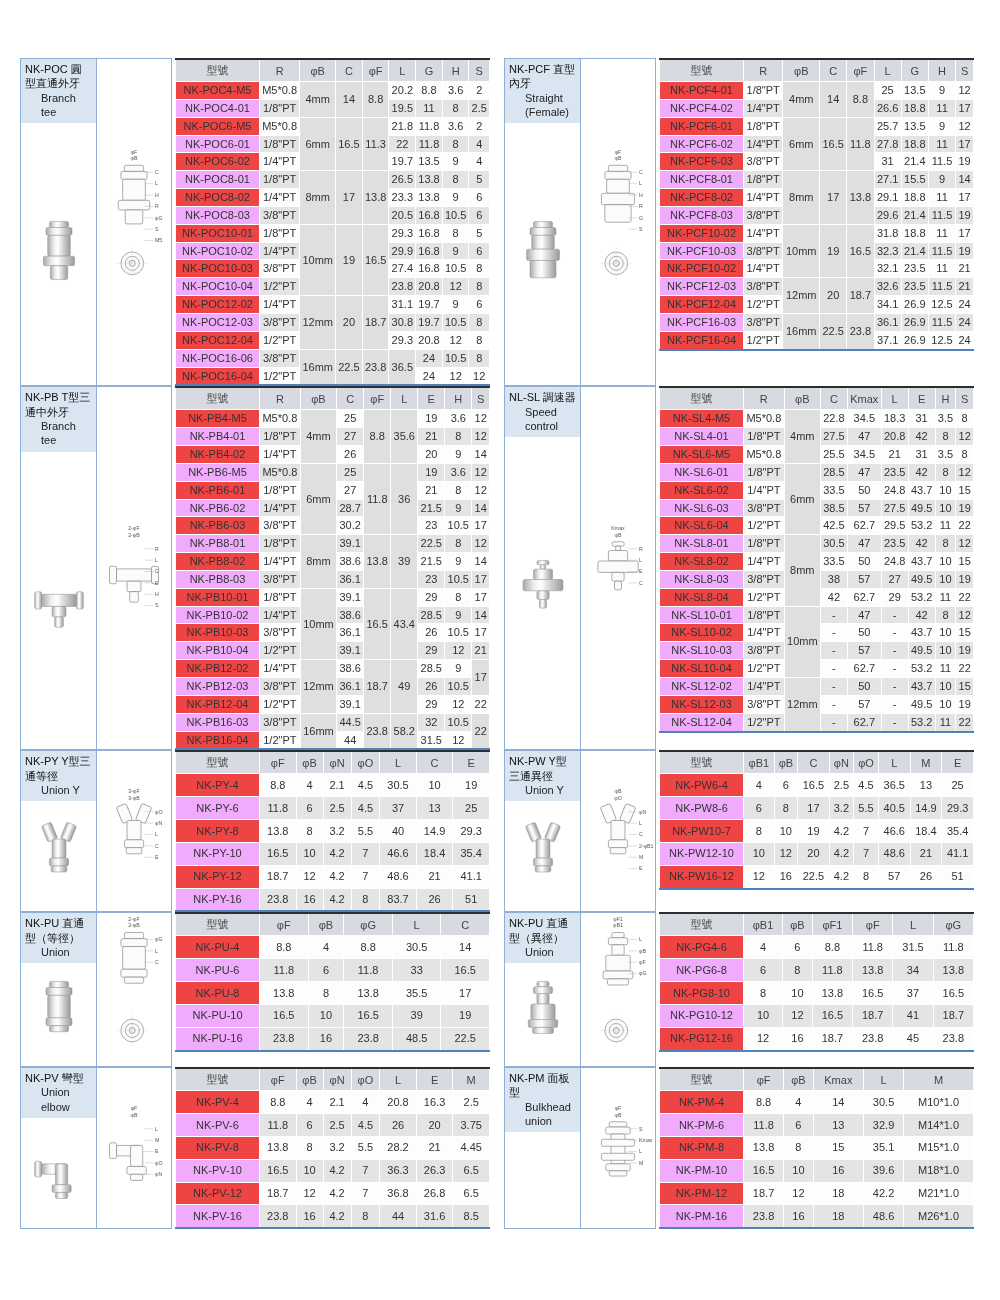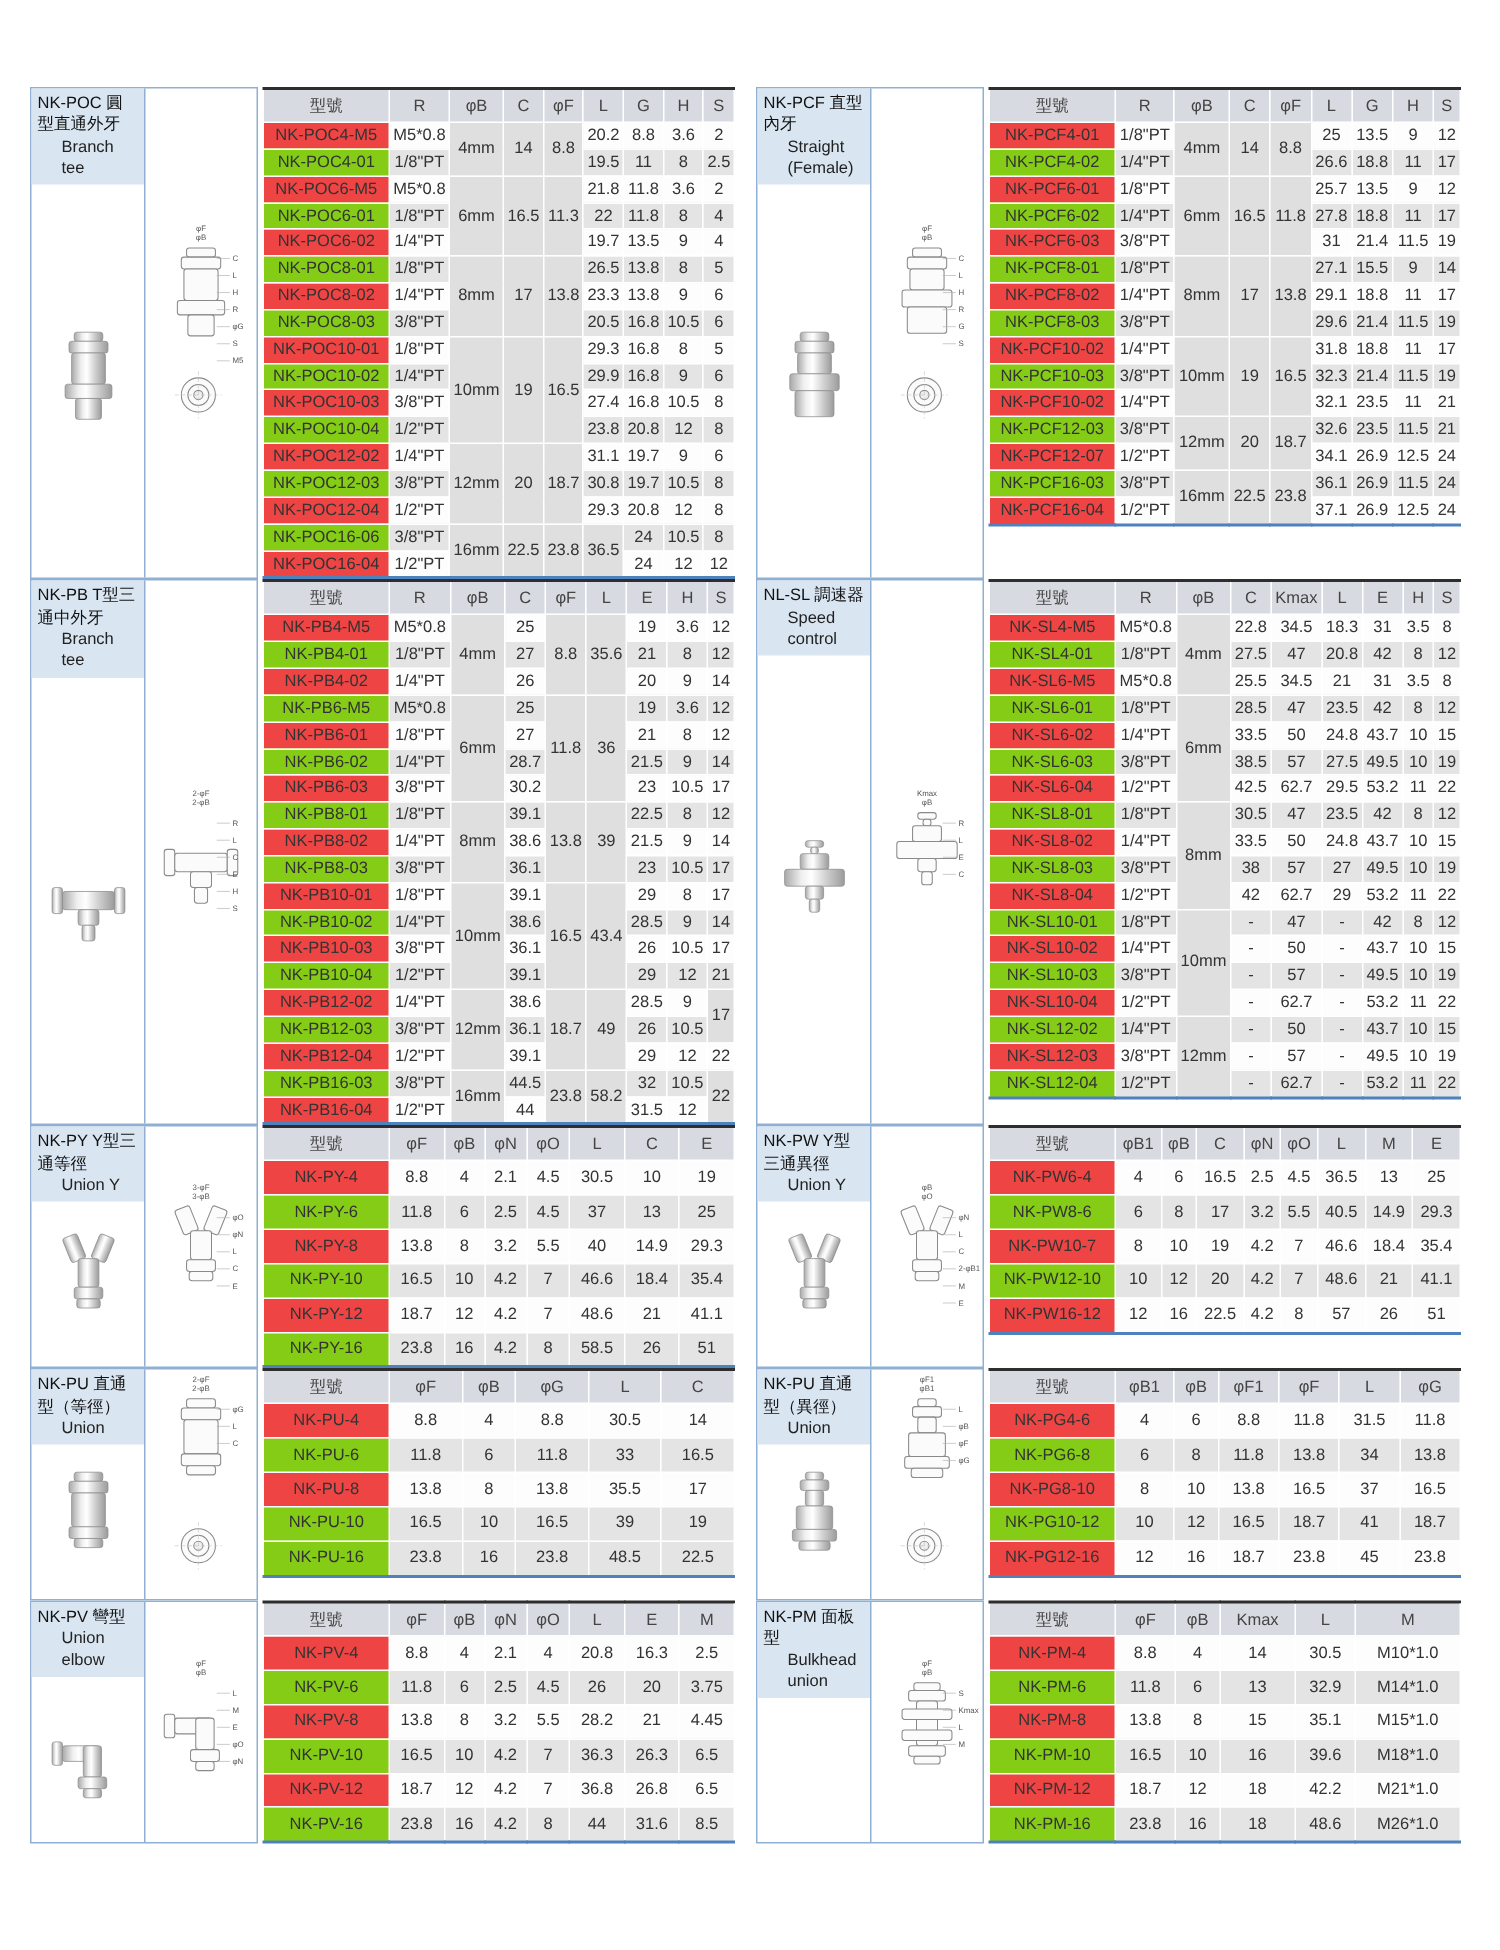--- a/index.html
+++ b/index.html
@@ -32,21 +32,21 @@
   }
   table.spec-table td {
     border:1px solid #fff; padding:1px 2px; text-align:center; color:#333;
     line-height:1.35; white-space:nowrap;
   }
   table.roomy td { padding:3.5px 2px; }
   td.model { text-align:left; padding-left:6px; color:#1c1c1c; width:84px; }
   tr.r0 td.plain { background:#fdfdfd; }
   tr.r1 td.plain { background:#e4e4e4; }
   tr.r0 td.model { background:#ef4444; }
-  tr.r1 td.model { background:#84cc16; }
+  tr.r1 td.model { background:#f0abfc; }
   td.m { background:#dfdfdf; }
   .hidden-defs { position:absolute; width:0; height:0; }
 </style>
 </head>
 <body>
 
 <svg class="hidden-defs" aria-hidden="true">
   <defs>
     <linearGradient id="metalGrad" x1="0" y1="0" x2="1" y2="0">
       <stop offset="0" stop-color="#a9a9a9"></stop>
@@ -460,21 +460,21 @@
                 <td class="plain">3/8"PT</td>
                 <td rowspan="2" class="m">12mm</td>
                 <td rowspan="2" class="m">20</td>
                 <td rowspan="2" class="m">18.7</td>
                 <td class="plain">32.6</td>
                 <td class="plain">23.5</td>
                 <td class="plain">11.5</td>
                 <td class="plain">21</td>
               </tr>
               <tr class="r0">
-                <td class="model">NK-PCF12-07</td>
+                <td class="model">NK-PCF12-04</td>
                 <td class="plain">1/2"PT</td>
                 <td class="plain">34.1</td>
                 <td class="plain">26.9</td>
                 <td class="plain">12.5</td>
                 <td class="plain">24</td>
               </tr>
               <tr class="r1">
                 <td class="model">NK-PCF16-03</td>
                 <td class="plain">3/8"PT</td>
                 <td rowspan="2" class="m">16mm</td>
@@ -1089,21 +1089,21 @@
                 <td class="plain">48.6</td>
                 <td class="plain">21</td>
                 <td class="plain">41.1</td>
               </tr>
               <tr class="r1">
                 <td class="model">NK-PY-16</td>
                 <td class="plain">23.8</td>
                 <td class="plain">16</td>
                 <td class="plain">4.2</td>
                 <td class="plain">8</td>
-                <td class="plain">58.5</td>
+                <td class="plain">83.7</td>
                 <td class="plain">26</td>
                 <td class="plain">51</td>
               </tr>
             </tbody>
           </table>
         </div>
       </section>
       <section class="product-section">
         <div class="info-box">
           <div class="info-left">

